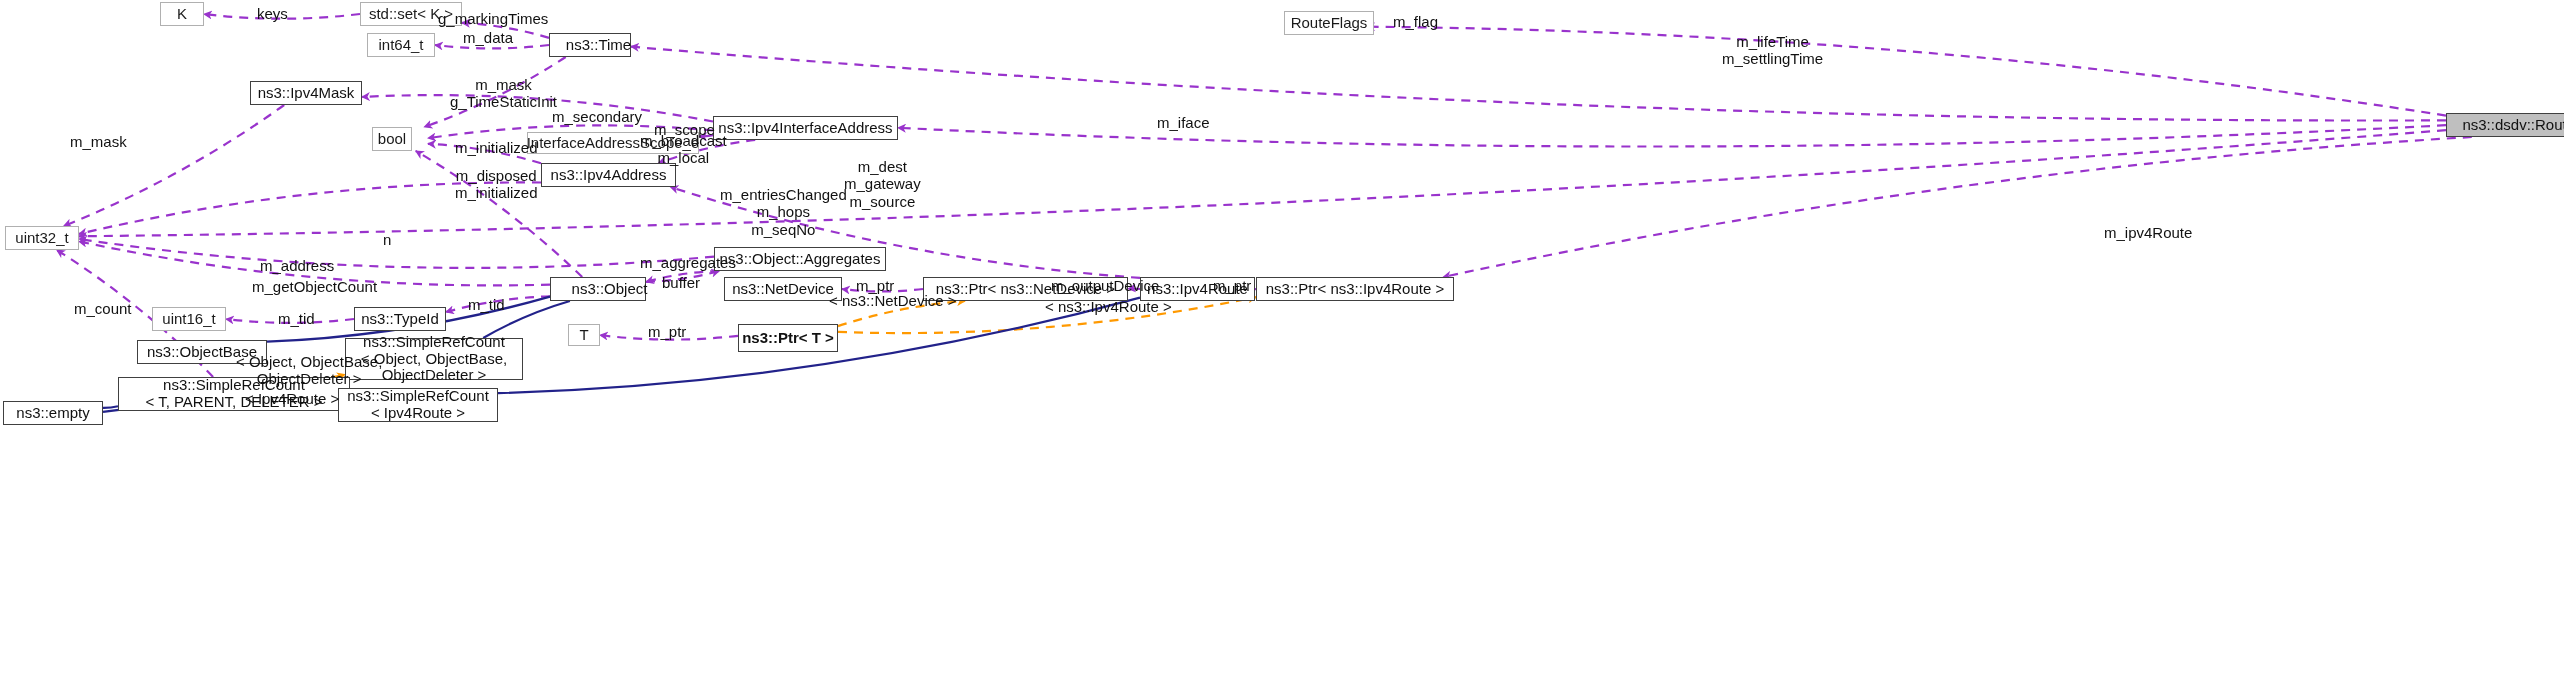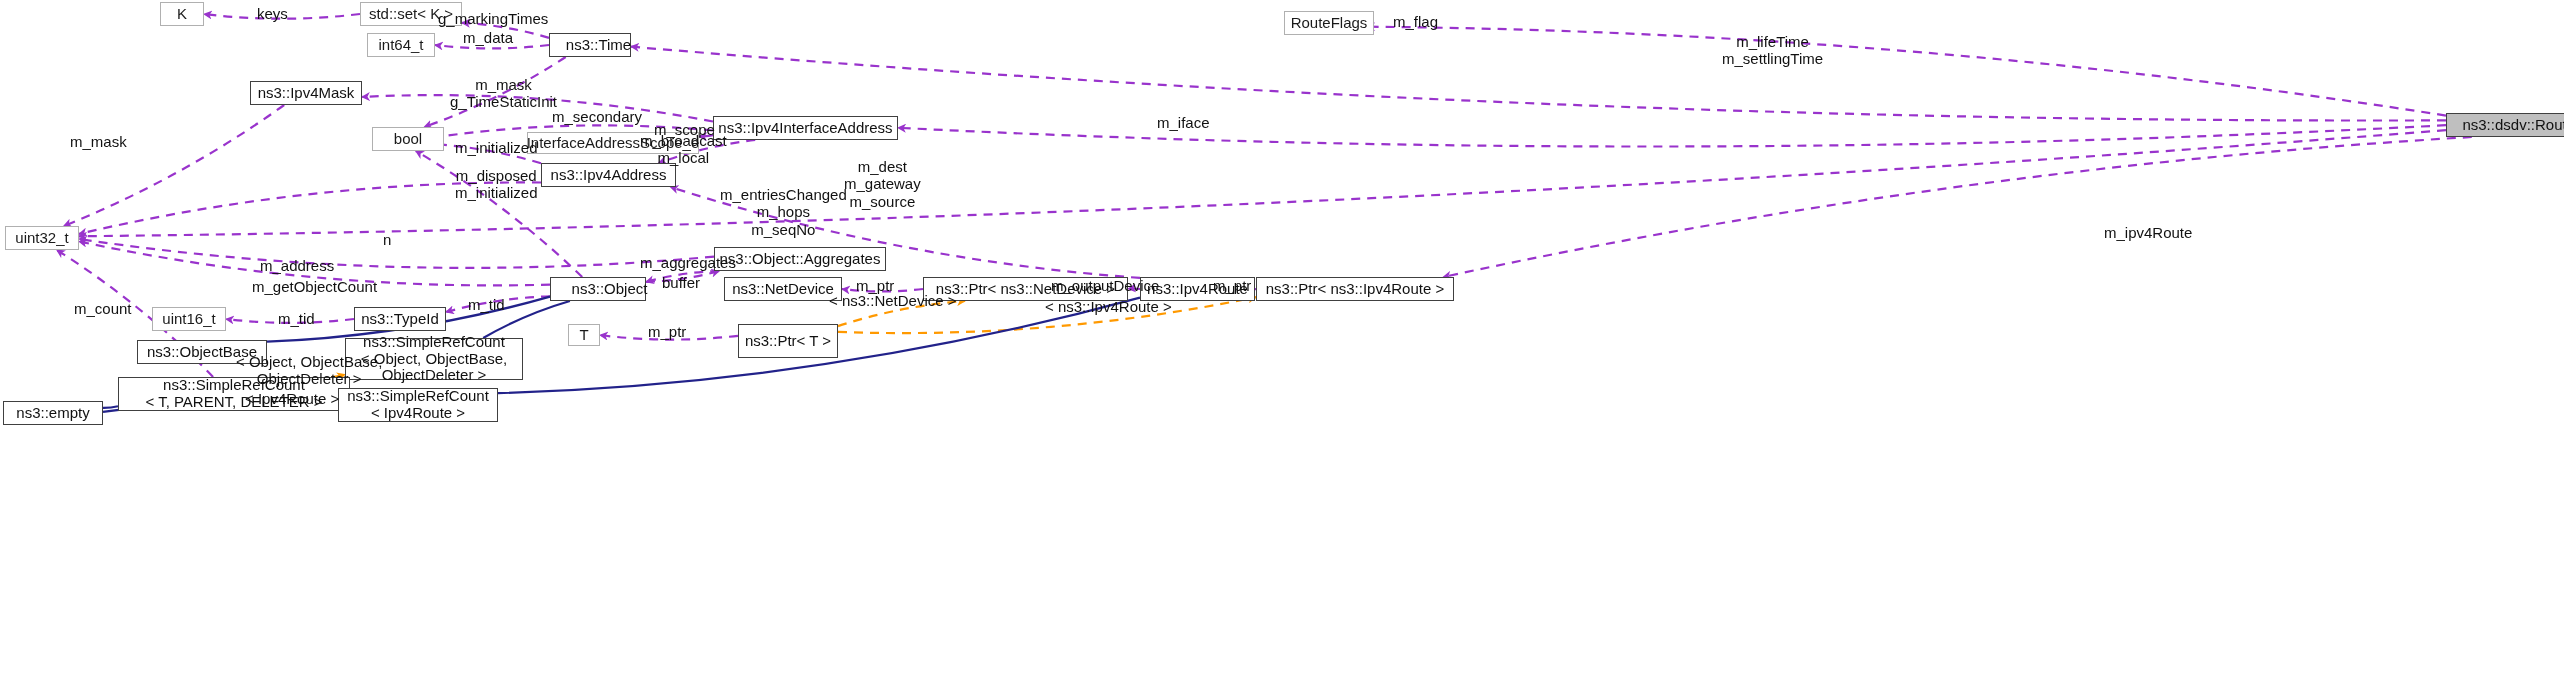--- a/index.html
+++ b/index.html
@@ -80,35 +80,35 @@
   </svg>
 
   <div id="node-layer">
       <div class="node plain" style="left: 160px; top: 2px; width: 44px; height: 24px;">K</div>
       <div class="node plain" style="left: 360px; top: 2px; width: 102px; height: 24px;">std::set&lt; K &gt;</div>
       <div class="node plain" style="left: 367px; top: 33px; width: 68px; height: 24px;">int64_t</div>
       <div class="node strong" style="left: 549px; top: 33px; width: 82px; height: 24px; padding-left: 17px;">ns3::Time</div>
       <div class="node plain" style="left: 1277px; top: 11px; width: 90px; height: 24px; margin-left: 7px;">RouteFlags</div>
       <div class="node current" style="left: 2446px; top: 113px; width: 228px; height: 24px;">ns3::dsdv::RoutingTableEntry</div>
       <div class="node strong" style="left: 250px; top: 81px; width: 112px; height: 24px;">ns3::Ipv4Mask</div>
-      <div class="node plain" style="left: 372px; top: 127px; width: 72px; height: 24px;">bool</div>
+      <div class="node plain" style="left: 372px; top: 127px; width: 40px; height: 24px;">bool</div>
       <div class="node plain" style="left: 527px; top: 132px; width: 172px; height: 22px;">InterfaceAddressScope_e</div>
       <div class="node strong" style="left: 713px; top: 116px; width: 185px; height: 24px;">ns3::Ipv4InterfaceAddress</div>
       <div class="node strong" style="left: 541px; top: 163px; width: 135px; height: 24px;">ns3::Ipv4Address</div>
       <div class="node plain" style="left: 5px; top: 226px; width: 74px; height: 24px;">uint32_t</div>
       <div class="node strong" style="left: 714px; top: 247px; width: 172px; height: 24px;">ns3::Object::Aggregates</div>
       <div class="node strong" style="left: 550px; top: 277px; width: 96px; height: 24px; padding-left: 23px;">ns3::Object</div>
       <div class="node strong" style="left: 724px; top: 277px; width: 118px; height: 24px;">ns3::NetDevice</div>
       <div class="node strong" style="left: 923px; top: 277px; width: 205px; height: 24px;">ns3::Ptr&lt; ns3::NetDevice &gt;</div>
       <div class="node strong" style="left: 1140px; top: 277px; width: 115px; height: 24px;">ns3::Ipv4Route</div>
       <div class="node strong" style="left: 1256px; top: 277px; width: 198px; height: 24px;">ns3::Ptr&lt; ns3::Ipv4Route &gt;</div>
       <div class="node plain" style="left: 152px; top: 307px; width: 74px; height: 24px;">uint16_t</div>
       <div class="node strong" style="left: 354px; top: 307px; width: 92px; height: 24px;">ns3::TypeId</div>
       <div class="node plain" style="left: 568px; top: 324px; width: 32px; height: 22px;">T</div>
-      <div class="node strong" style="left: 738px; top: 324px; width: 100px; height: 34px;">ns3::Ptr&lt; T &gt;</div>
+      <div class="node strong" style="left: 738px; top: 324px; width: 100px; height: 28px; font-weight: bold;">ns3::Ptr&lt; T &gt;</div>
       <div class="node strong" style="left: 137px; top: 340px; width: 130px; height: 24px;">ns3::ObjectBase</div>
       <div class="node strong" style="left: 345px; top: 338px; width: 178px; height: 42px;">ns3::SimpleRefCount
 &lt; Object, ObjectBase,
 ObjectDeleter &gt;</div>
       <div class="node strong" style="left: 118px; top: 377px; width: 232px; height: 34px;">ns3::SimpleRefCount
 &lt; T, PARENT, DELETER &gt;</div>
       <div class="node strong" style="left: 3px; top: 401px; width: 100px; height: 24px;">ns3::empty</div>
       <div class="node strong" style="left: 338px; top: 388px; width: 160px; height: 34px;">ns3::SimpleRefCount
 &lt; Ipv4Route &gt;</div>
     </div>

